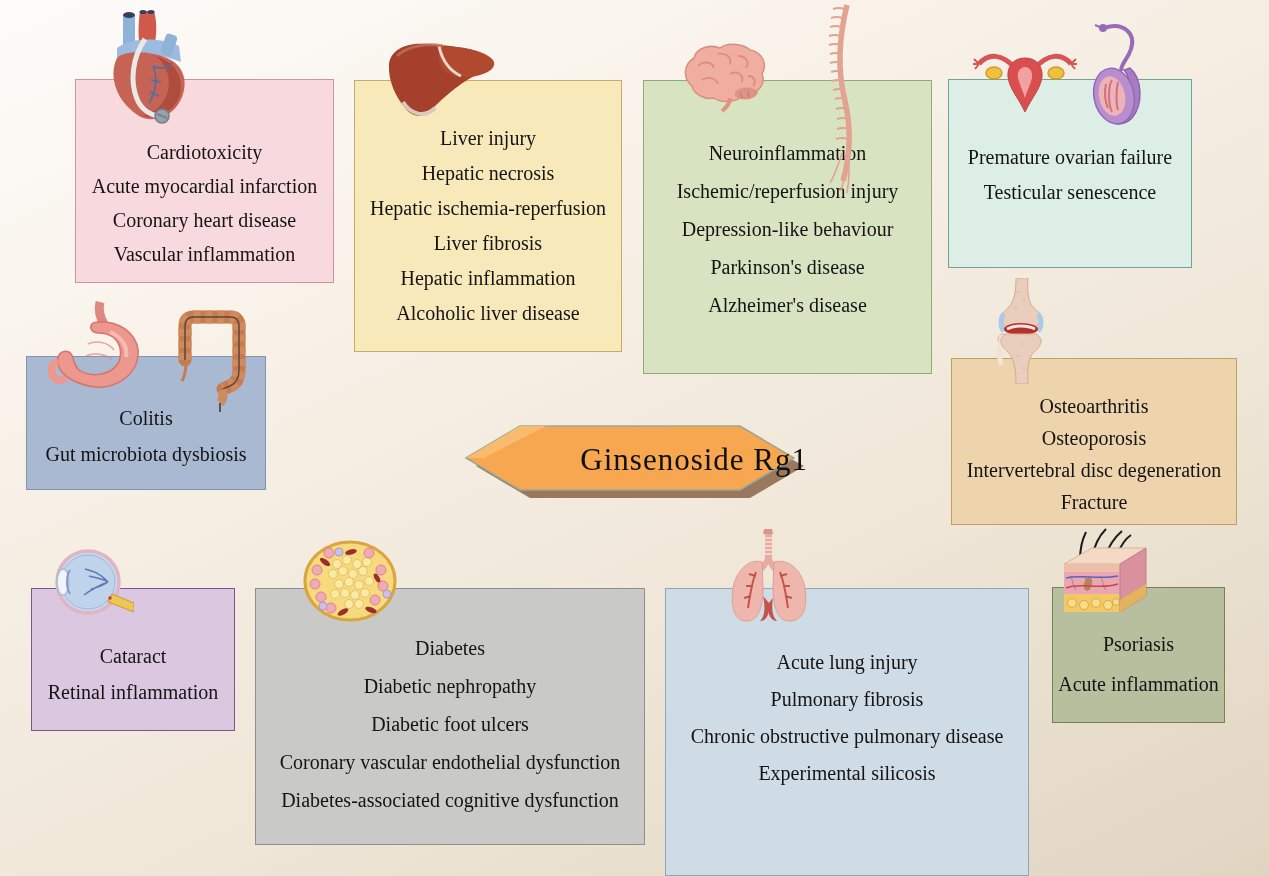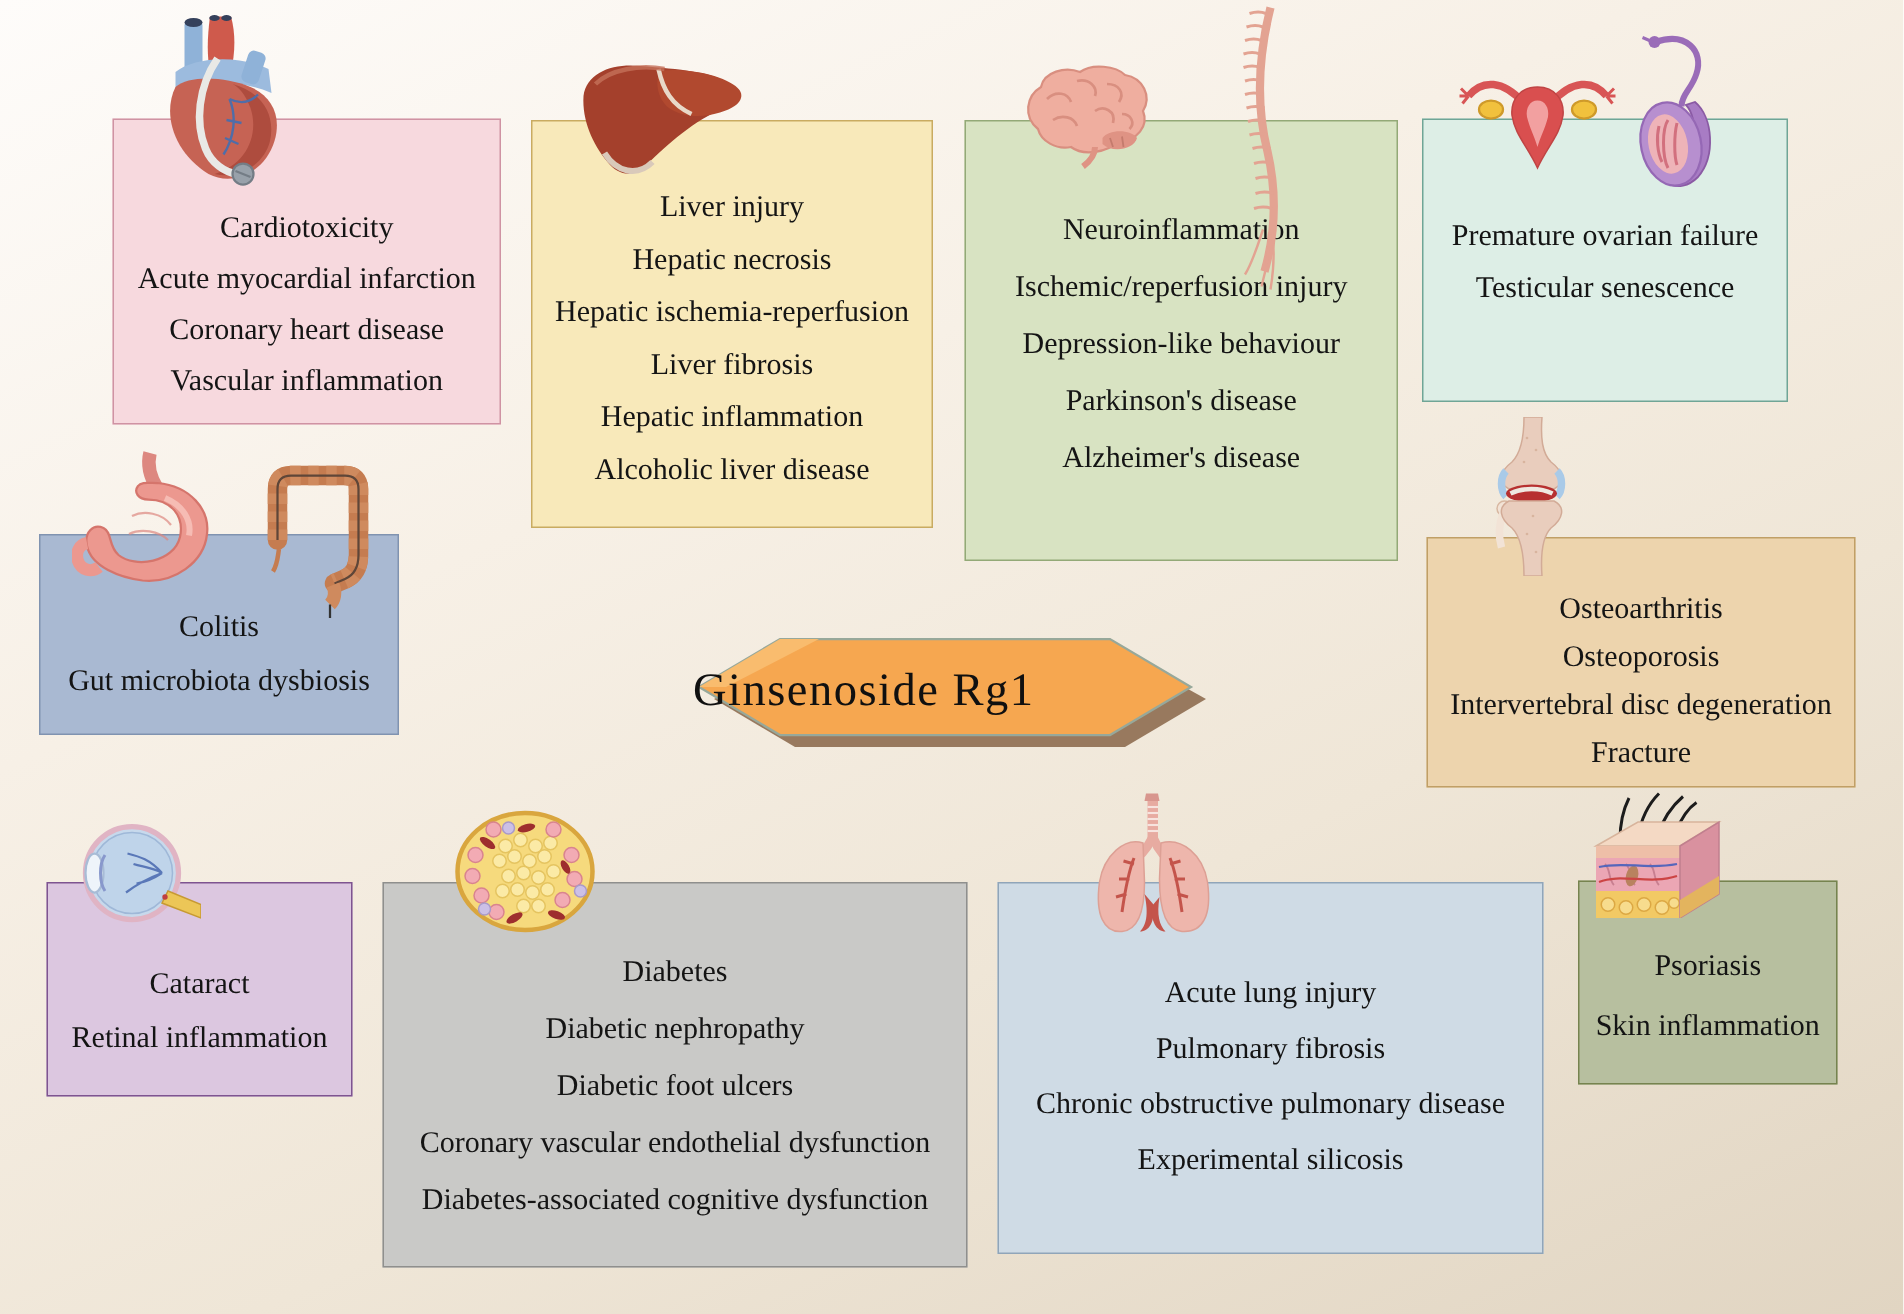--- a/index.html
+++ b/index.html
@@ -17,26 +17,26 @@
     font-size:20px;line-height:var(--lh);white-space:nowrap;color:#141414;
   }
   .b0{left:75px;top:79px;width:259px;height:204px;--pt:55px;--lh:34px;background:#f7d9de;border-color:#cf93a3}
   .b1{left:354px;top:80px;width:268px;height:272px;--pt:40px;--lh:35px;background:#f8e9ba;border-color:#c9ab61}
   .b2{left:643px;top:80px;width:289px;height:294px;--pt:53px;--lh:38px;background:#d8e3c2;border-color:#93a977}
   .b3{left:948px;top:79px;width:244px;height:189px;--pt:60px;--lh:35px;background:#ddeee6;border-color:#6fa596}
   .b4{left:26px;top:356px;width:240px;height:134px;--pt:43px;--lh:36px;background:#a9b9d2;border-color:#8093b0}
   .b5{left:951px;top:358px;width:286px;height:167px;--pt:31px;--lh:32px;background:#edd4ad;border-color:#c09f66}
   .b6{left:31px;top:588px;width:204px;height:143px;--pt:49px;--lh:36px;background:#dcc7e0;border-color:#7e5490}
   .b7{left:255px;top:588px;width:390px;height:257px;--pt:40px;--lh:38px;background:#c9c9c7;border-color:#8f8f8d}
-  .b8{left:665px;top:588px;width:364px;height:248px;--pt:55px;--lh:37px;background:#cfdbe5;border-color:#90a5b9}
+  .b8{left:665px;top:588px;width:364px;height:288px;--pt:55px;--lh:37px;background:#cfdbe5;border-color:#90a5b9}
   .b9{left:1052px;top:587px;width:173px;height:136px;--pt:36px;--lh:40px;background:#b7bf9f;border-color:#76834f}
   .icon{position:absolute;}
   .banner{position:absolute;left:462px;top:420px;width:346px;height:86px;}
   .banner-label{
-    position:absolute;left:0;top:22px;width:100%;text-align:left;
+    position:absolute;left:0;top:22px;width:100%;text-align:right;
     font-size:31px;color:#101010;letter-spacing:1px;
   }
 </style>
 </head>
 <body>
 
 <div class="canvas">
 
   <div class="box b0">
     <div class="line">Cardiotoxicity</div>
@@ -94,21 +94,21 @@
 
   <div class="box b8">
     <div class="line">Acute lung injury</div>
     <div class="line">Pulmonary fibrosis</div>
     <div class="line">Chronic obstructive pulmonary disease</div>
     <div class="line">Experimental silicosis</div>
   </div>
 
   <div class="box b9">
     <div class="line">Psoriasis</div>
-    <div class="line">Skin inflammation</div>
+    <div class="line">Acute inflammation</div>
   </div>
 
   <svg class="icon" style="left:95px;top:6px" width="100" height="118" viewBox="0 0 100 118">
     <rect x="28" y="8" width="12" height="36" rx="3" fill="#8fb2d8"></rect>
     <ellipse cx="34" cy="9" rx="6" ry="3" fill="#35415c"></ellipse>
     <path d="M45 5 C43 20 43 32 45 42 L59 42 C62 28 62 16 59 5 Z" fill="#cf5a4c"></path>
     <ellipse cx="48" cy="6" rx="3.5" ry="2" fill="#35415c"></ellipse>
     <ellipse cx="56" cy="6" rx="3.5" ry="2" fill="#35415c"></ellipse>
     <path d="M22 42 C34 32 64 30 84 40 L86 56 C62 46 38 48 22 56 Z" fill="#9cbbde"></path>
     <rect x="68" y="28" width="12" height="22" rx="4" fill="#8fb2d8" transform="rotate(18 74 39)"></rect>

